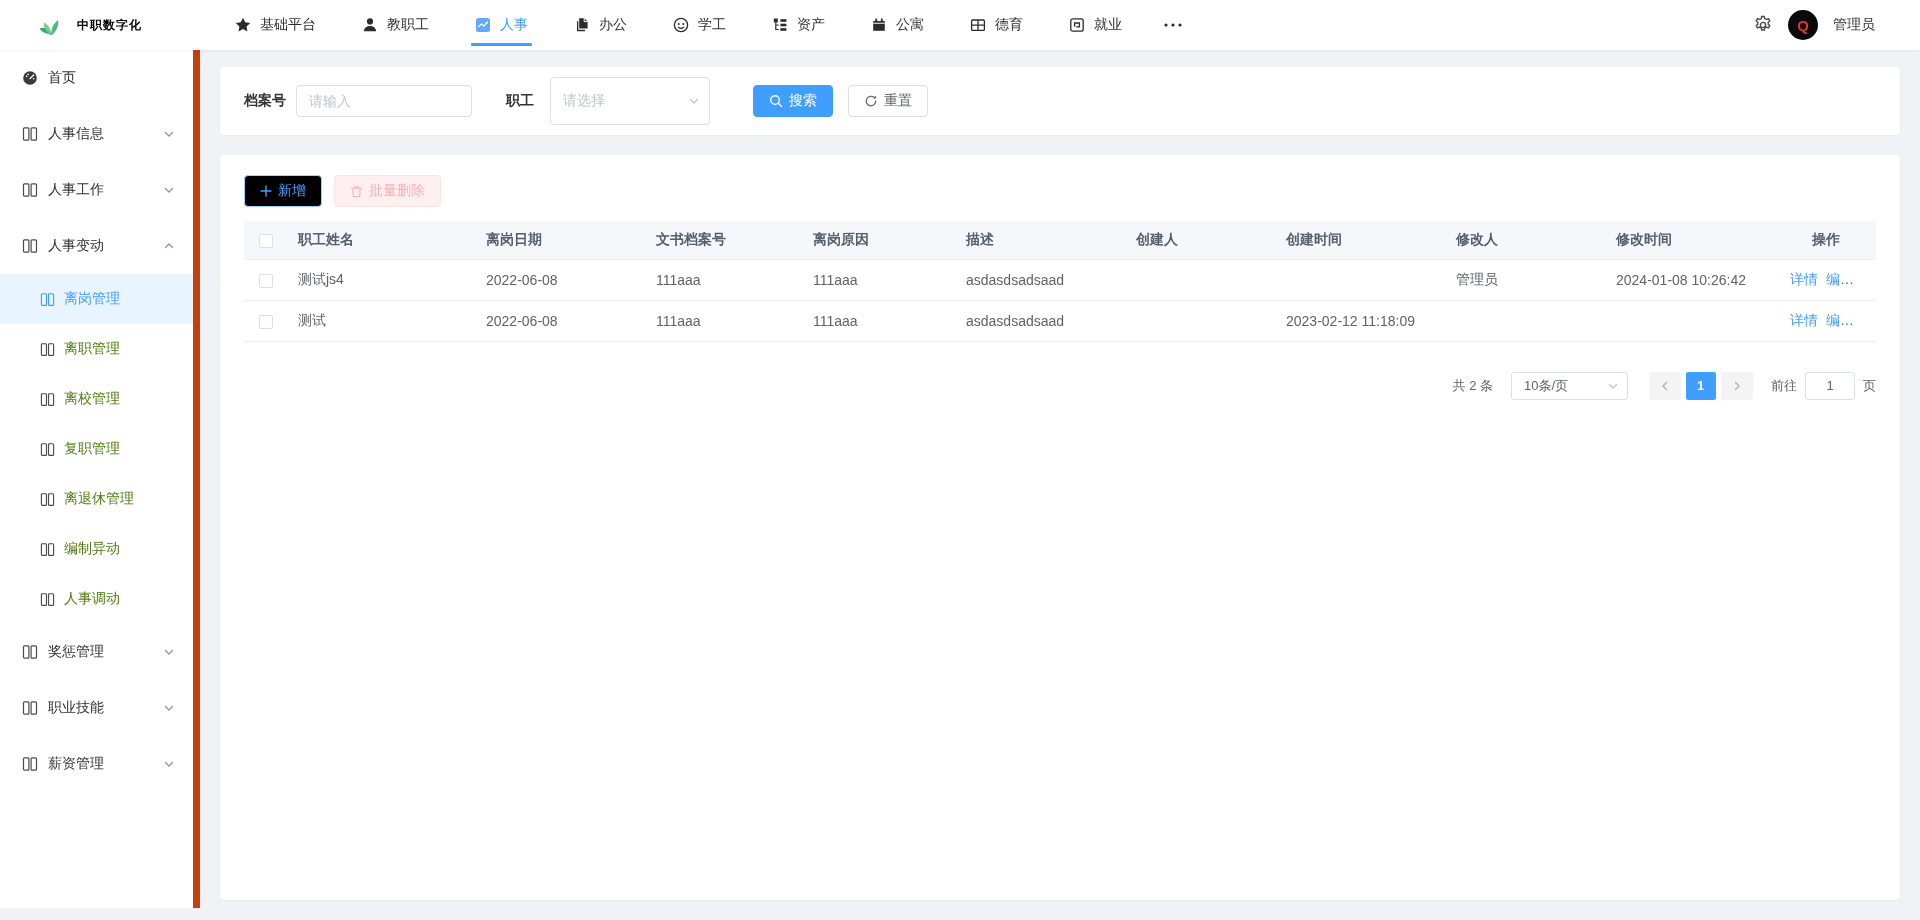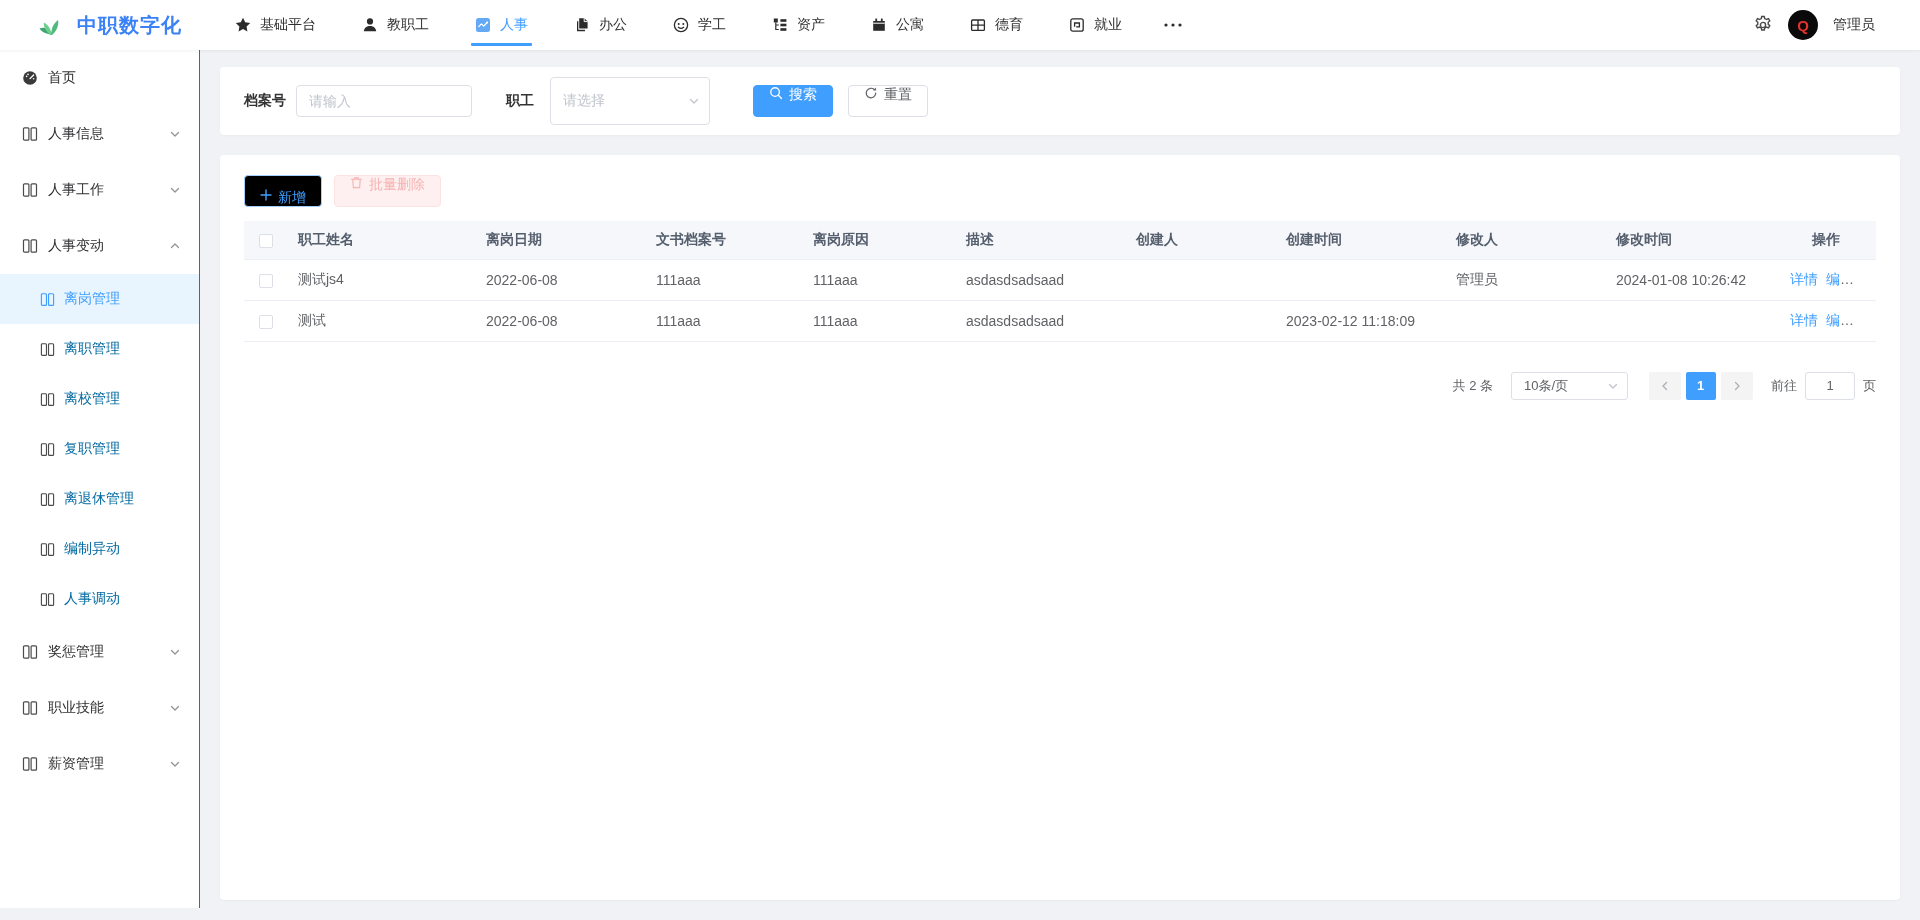--- a/index.html
+++ b/index.html
@@ -3,63 +3,63 @@
 <meta charset="utf-8">
 <style>
   * { margin:0; padding:0; box-sizing:border-box; }
   html,body { width:1920px; height:920px; overflow:hidden; background:#f0f2f5;
     font-family:"Liberation Sans","DejaVu Sans",sans-serif; font-size:14px; color:#303133; }
 
   
   .topbar { position:absolute; top:0; left:0; width:1920px; height:50px; background:#fff;
     display:flex; align-items:center; z-index:20; box-shadow:0 1px 3px rgba(0,21,41,.06); }
   .brand { display:flex; align-items:center; gap:12px; padding-left:38px; width:212px; flex:none; }
-  .brand-title { font-size:20px; font-weight:bold; color:#3b82f6; letter-spacing:1px; white-space:nowrap; }
+  .brand-title { font-size:12px; font-weight:bold; color:#000000; letter-spacing:1px; white-space:nowrap; }
   .topnav { display:flex; align-items:center; height:50px; }
   .nav-item { position:relative; display:flex; align-items:center; gap:9px; height:42px;
     padding:0 23px; cursor:pointer; color:#2f2f2f; white-space:nowrap; }
   .nav-item .nico { display:flex; width:16px; height:16px; color:#2b2b2b; }
   .nav-item.active { color:#409eff; }
   .nav-item.active::after { content:""; position:absolute; left:19px; right:19px; bottom:0;
     height:3px; background:#409eff; border-radius:1px; }
   .nav-more { padding:0 18px; display:flex; align-items:center; height:50px; cursor:pointer; color:#2b2b2b; }
   .header-right { margin-left:auto; display:flex; align-items:center; gap:15px; padding-right:45px; }
   .gear-btn { display:flex; cursor:pointer; }
   .avatar { width:30px; height:30px; border-radius:50%; background:#0a0a0a; color:#e5322d;
     display:flex; align-items:center; justify-content:center; font-weight:bold; font-size:15px; cursor:pointer; }
   .user-name { color:#333; }
 
   
   .sidebar { position:absolute; top:50px; left:0; bottom:12px; width:200px; background:#fff;
-    border-right:1px solid #c2410c; overflow:hidden; }
+    border-right:7px solid #c2410c; overflow:hidden; }
   .side-item { display:flex; align-items:center; height:56px; padding:0 18px 0 22px;
     cursor:pointer; color:#303133; }
   .side-item .sico { display:flex; width:16px; height:16px; margin-right:10px; color:#4a4a4a; }
   .side-item .chev { margin-left:auto; color:#909399; display:flex; }
-  .side-sub { display:flex; align-items:center; height:50px; padding:0 18px 0 40px; cursor:pointer; color:#0369a1; }
+  .side-sub { display:flex; align-items:center; height:50px; padding:0 18px 0 40px; cursor:pointer; color:#4d7c0f; }
   .side-sub .sico { display:flex; width:15px; height:15px; margin-right:9px; color:#4a4a4a; }
   .side-sub.active { background:#e8f4fe; color:#409eff; }
   .side-sub.active .sico { color:#409eff; }
 
   
   .main { position:absolute; top:50px; left:200px; right:0; bottom:0; background:#f0f2f5;
     padding:17px 20px 20px 20px; display:flex; flex-direction:column; gap:20px;border-radius:14px; }
   .card { background:#fff; border-radius:4px; box-shadow:0 1px 2px rgba(0,0,0,.03); }
 
   
   .search-card { height:68px; flex:none; display:flex; align-items:center; padding:0 24px; }
   .f-label { font-weight:bold; color:#333; margin-right:10px; white-space:nowrap; }
   .f-label.second { margin-left:34px; margin-right:16px; }
   .text-input { width:176px; height:32px; border:1px solid #dcdfe6; border-radius:4px;
     padding:0 12px; font-size:14px; color:#606266; outline:none; font-family:inherit; }
   .text-input::placeholder { color:#c0c4cc; }
   .select-box { position:relative; width:160px; height:48px; border:1px solid #dcdfe6; border-radius:4px;
     display:flex; align-items:center; padding:0 28px 0 12px; color:#c0c4cc; cursor:pointer; background:#fff; }
   .select-box .chev { position:absolute; right:9px; color:#c0c4cc; display:flex; }
-  .btn { display:inline-flex; align-items:flex-start; justify-content:center; gap:6px; height:32px;
+  .btn { display:inline-flex; align-items:center; justify-content:center; gap:6px; height:32px;
     border-radius:4px; font-size:14px; cursor:pointer; border:1px solid transparent; font-family:inherit; }
   .btn-search { margin-left:43px; padding:0 15px; background:#409eff; border-color:#409eff; color:#fff; }
   .btn-reset { margin-left:15px; padding:0 15px; background:#fff; border-color:#dcdfe6; color:#606266; }
 
   
   .table-card { flex:1; padding:20px 24px; display:flex; flex-direction:column; }
   .toolbar { display:flex; align-items:center; gap:12px; margin-bottom:14px; }
   .btn-add { padding:13px 15px; background:#000000; border-color:#a3d0ff; color:#409eff; }
   .btn-batch { padding:0 15px; background:#fef0f0; border-color:#fde2e2; color:#f7b2b2; cursor:not-allowed; }
 

